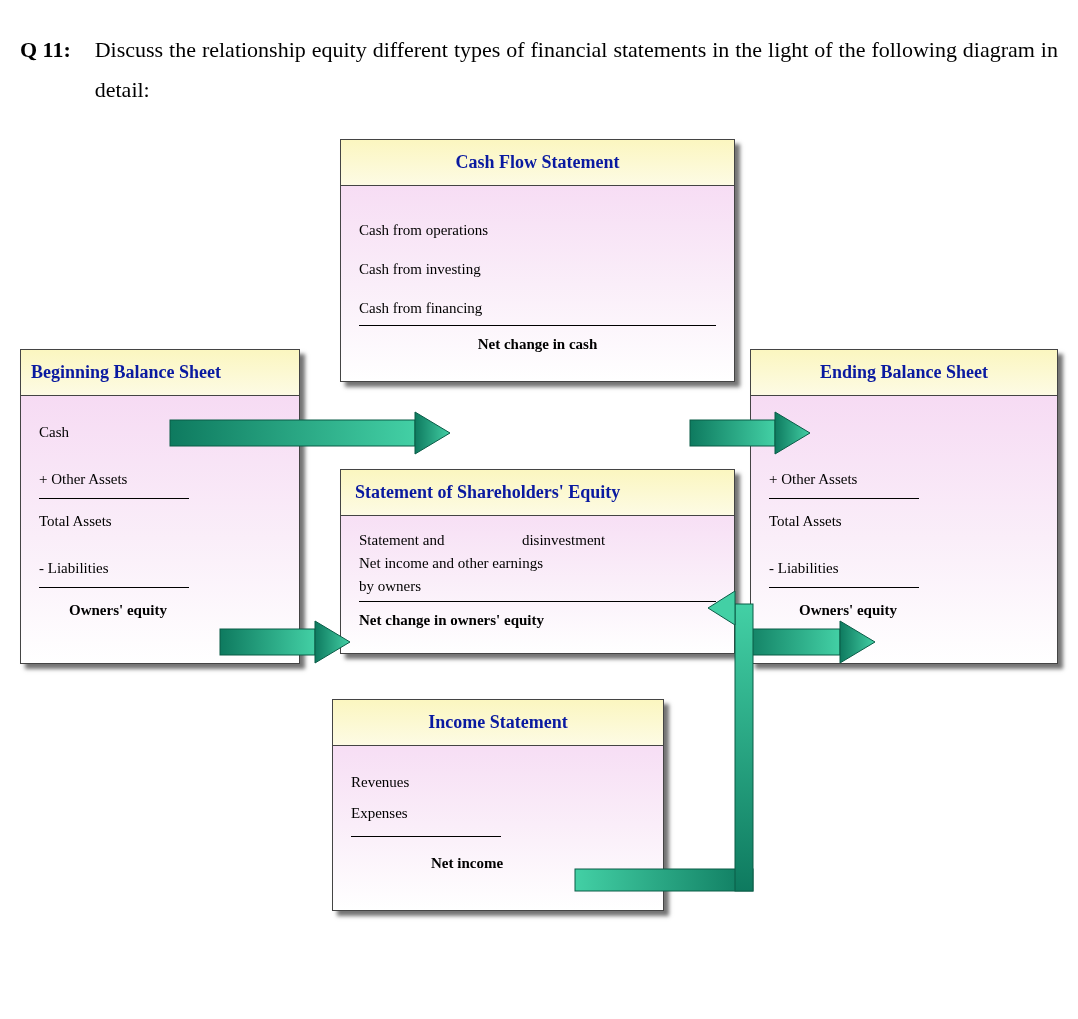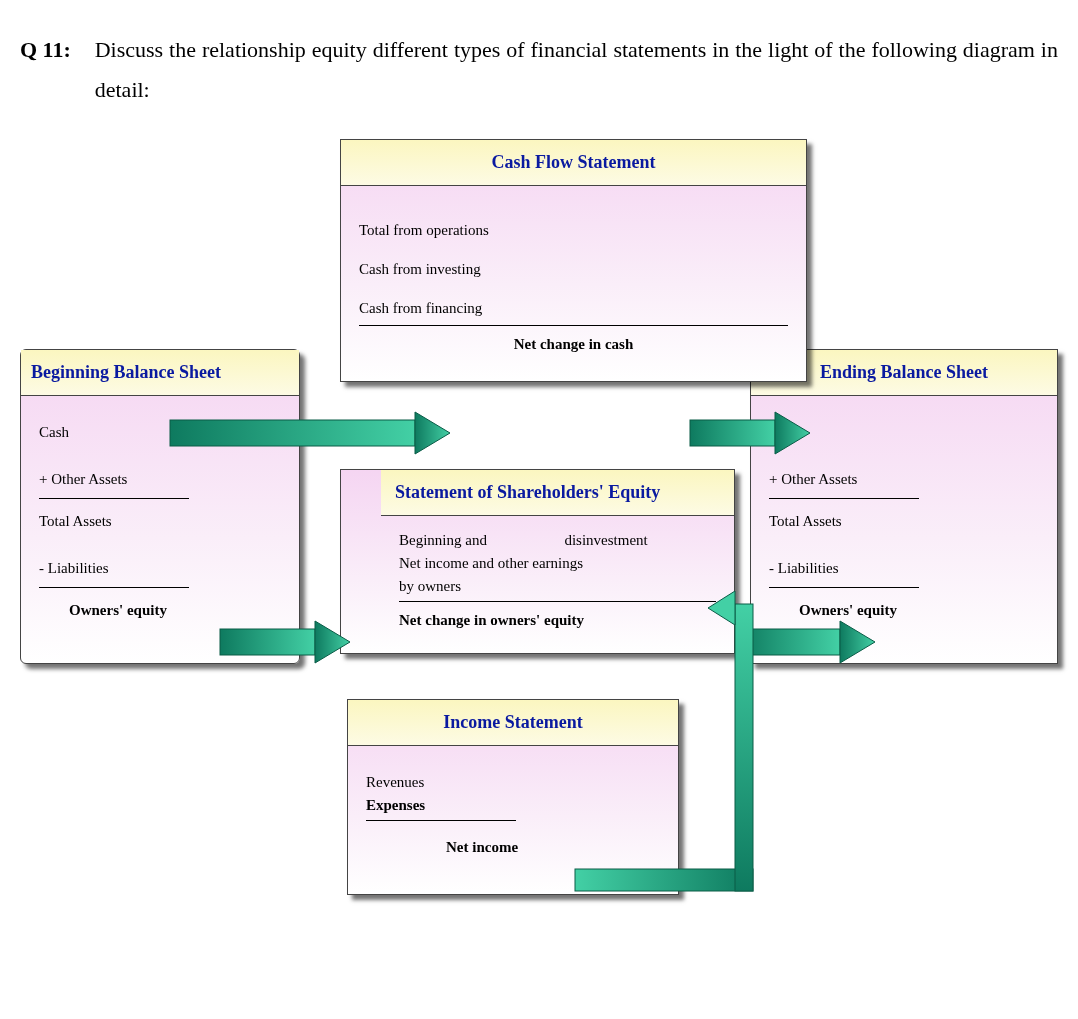--- a/index.html
+++ b/index.html
@@ -51,21 +51,21 @@
 </head>
 <body>
 
 <div class="question">
   <div class="qlabel">Q 11:</div>
   <div class="qtext">Discuss the relationship equity different types of financial statements in the light of the following diagram in detail:</div>
 </div>
 
 <div class="diagram">
 
-  <div class="card" style="left:0px; top:210px; width:280px;border-radius:6px;">
+  <div class="card" style="left:0px; top:210px; width:280px;">
     <div class="card-header" style="text-align:left; padding-left:10px;">Beginning Balance Sheet</div>
     <div class="card-body">
       <div class="line" style="margin-top:14px;">Cash</div>
       <div class="line" style="margin-top:30px;">+ Other Assets</div>
       <div class="hr hr-short"></div>
       <div class="line" style="margin-top:14px;">Total Assets</div>
       <div class="line" style="margin-top:30px;">- Liabilities</div>
       <div class="hr hr-short"></div>
       <div class="line bold indent" style="margin-top:14px; margin-bottom:30px;">Owners' equity</div>
     </div>
@@ -77,51 +77,51 @@
       <div class="line" style="margin-top:14px;">Cash</div>
       <div class="line" style="margin-top:30px;">+ Other Assets</div>
       <div class="hr hr-short"></div>
       <div class="line" style="margin-top:14px;">Total Assets</div>
       <div class="line" style="margin-top:30px;">- Liabilities</div>
       <div class="hr hr-short"></div>
       <div class="line bold indent" style="margin-top:14px; margin-bottom:30px;">Owners' equity</div>
     </div>
   </div>
 
-  <div class="card" style="left:320px; top:0px; width:467px;">
+  <div class="card" style="left:320px; top:0px; width:395px;">
     <div class="card-header">Cash Flow Statement</div>
     <div class="card-body spaced">
-      <div class="line">Total from operations</div>
+      <div class="line">Cash from operations</div>
       <div class="line">Cash from investing</div>
       <div class="line">Cash from financing</div>
       <div class="hr" style="margin-top:8px;"></div>
       <div class="netchg" style="margin-bottom:14px;">Net change in cash</div>
     </div>
   </div>
 
-  <div class="card" style="left:320px; top:330px; width:395px;padding-left:40px;">
+  <div class="card" style="left:320px; top:330px; width:395px;">
     <div class="card-header" style="text-align:left; padding-left:14px;">Statement of Shareholders' Equity</div>
     <div class="card-body" style="padding-top:10px;">
       <div class="line" style="margin:6px 0;">
-        <span>Beginning and</span>
+        <span>Statement and</span>
         <span style="display:inline-block; width:70px;"></span>
         <span>disinvestment</span>
       </div>
       <div class="line" style="margin:6px 0;">Net income and other earnings</div>
       <div class="line" style="margin:6px 0;">by owners</div>
       <div class="hr" style="margin-top:6px;"></div>
       <div class="line bold" style="margin:6px 0 10px 0;">Net change in owners' equity</div>
     </div>
   </div>
 
-  <div class="card" style="left:327px; top:560px; width:332px;">
+  <div class="card" style="left:312px; top:560px; width:332px;">
     <div class="card-header">Income Statement</div>
     <div class="card-body">
       <div class="line" style="margin:14px 0 6px 0;">Revenues</div>
-      <div class="line" style="margin:6px 0;font-weight:bold;">Expenses</div>
+      <div class="line" style="margin:14px 0;">Expenses</div>
       <div class="hr hr-short" style="margin-top:6px;"></div>
       <div class="line bold" style="margin:18px 0 24px 80px;">Net income</div>
     </div>
   </div>
 
   <svg class="arrows">
     <defs>
       <linearGradient id="g1" x1="0%" y1="0%" x2="100%" y2="0%">
         <stop offset="0%" stop-color="#0e7a5f"></stop>
         <stop offset="100%" stop-color="#43d0a5"></stop>

